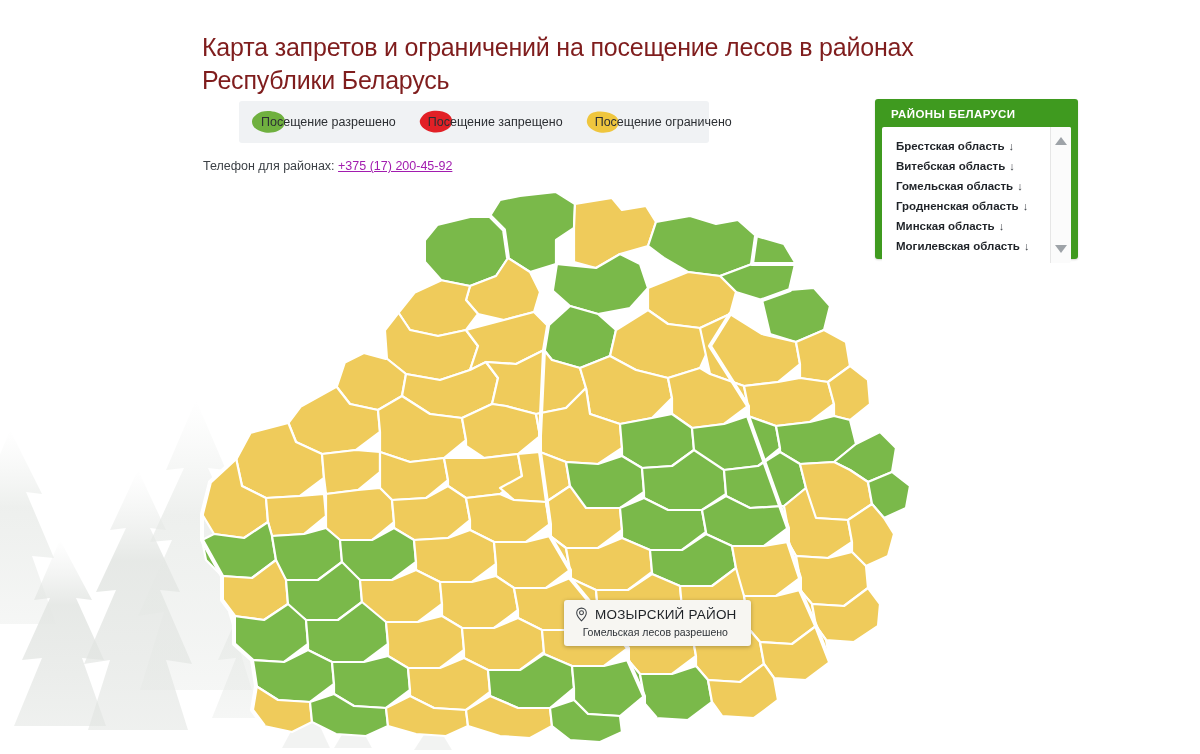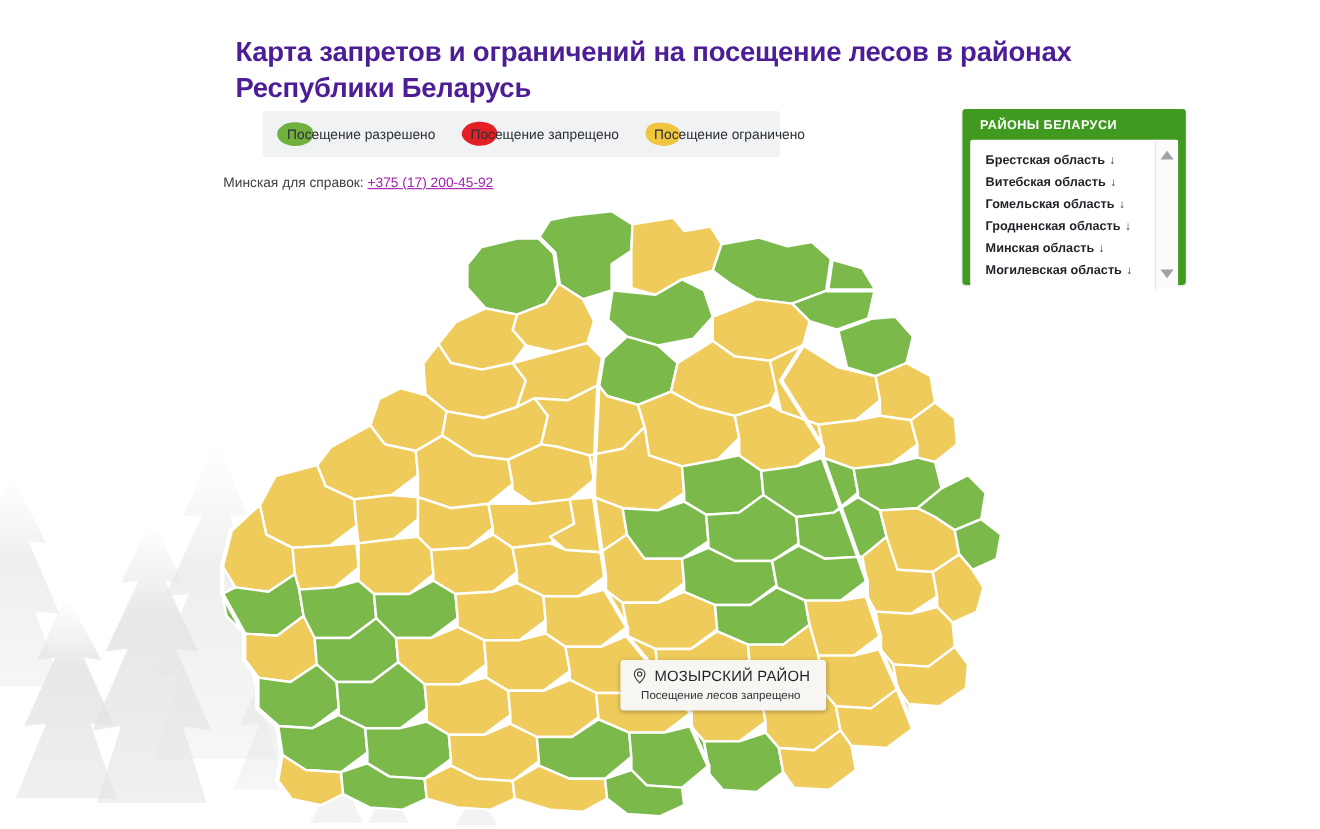--- a/index.html
+++ b/index.html
@@ -13,22 +13,22 @@
   .page{position:relative;width:1200px;height:754px;overflow:hidden;background:#fff;}
 
   
   .forest-bg{
     position:absolute;left:0;top:0;width:1200px;height:754px;
     pointer-events:none;z-index:0;
   }
 
   
   .page-title{
-    position:absolute;left:214px;top:14px;width:820px;
-    font-size:25px;line-height:1.32;font-weight:bold;color:#4c1d95;
+    position:absolute;left:202px;top:14px;width:820px;
+    font-size:25px;line-height:1.32;font-weight:normal;color:#7f1d1d;
     letter-spacing:-0.2px;z-index:5;
   }
 
   
   .legend{
     position:absolute;left:203px;top:101px;width:470px;height:42px;
     background:#f0f2f4;border-radius:3px;z-index:5;margin-left:36px;
   }
   .legend-inner{display:flex;align-items:center;height:100%;padding-left:22px;}
   .legend-item{position:relative;display:flex;align-items:center;height:100%;margin-right:32px;}
@@ -144,21 +144,21 @@
         <svg class="legend-blob" viewBox="0 0 36 24">
           <path d="M6,3.4 C12,0.4 21,1 27.5,4.2 C34,7.4 35.6,13 31.6,17.8 C27.6,22.6 18,24 11,21.4 C4,18.8 0.6,13.6 2.2,9 C3,6.6 4,4.4 6,3.4 Z" fill="#efc63e"></path>
         </svg>
         <span class="legend-label">Посещение ограничено</span>
       </div>
 
     </div>
   </div>
 
   <div class="phone-line">
-    <span>Минская для справок: </span><a class="phone-link" href="#">+375 (17) 200-45-92</a>
+    <span>Телефон для районах: </span><a class="phone-link" href="#">+375 (17) 200-45-92</a>
   </div>
 
   <div class="regions-panel">
     <div class="regions-header">РАЙОНЫ БЕЛАРУСИ</div>
     <div class="regions-body">
       <div class="regions-list">
         <div class="region-item">
           <span>Брестская область</span><span class="region-arrow">↓</span>
         </div>
         <div class="region-item">
@@ -290,16 +290,16 @@
   </div>
 
   <div class="map-tooltip">
     <div class="tt-title">
       <svg class="tt-pin" viewBox="0 0 16 16">
         <path d="M8,1.2 C5.1,1.2 2.9,3.4 2.9,6.2 C2.9,9.9 8,14.8 8,14.8 C8,14.8 13.1,9.9 13.1,6.2 C13.1,3.4 10.9,1.2 8,1.2 Z" fill="none" stroke="#3a3f45" stroke-width="1.1"></path>
         <circle cx="8" cy="6.2" r="2.1" fill="none" stroke="#3a3f45" stroke-width="1.1"></circle>
       </svg>
       <span>МОЗЫРСКИЙ РАЙОН</span>
     </div>
-    <div class="tt-sub">Посещение лесов запрещено</div>
+    <div class="tt-sub">Гомельская лесов разрешено</div>
   </div>
 
 </div>
 
 </body></html>

